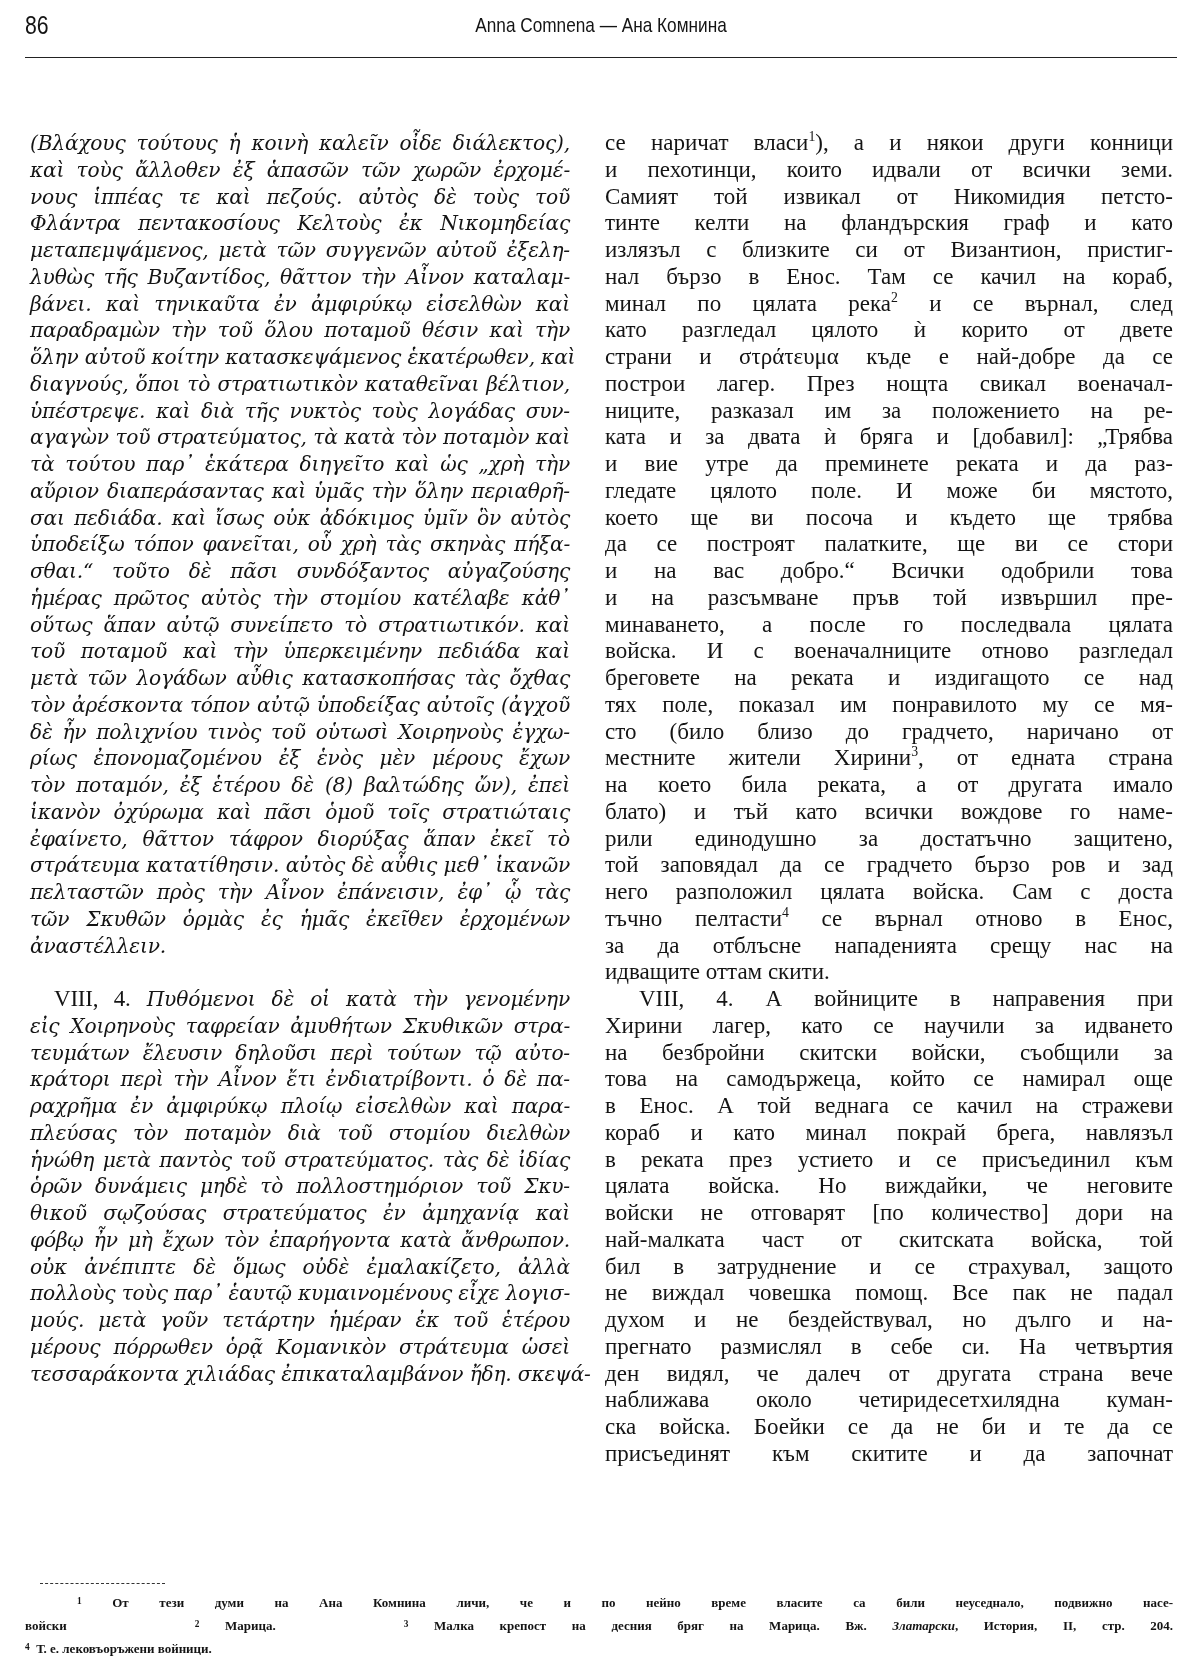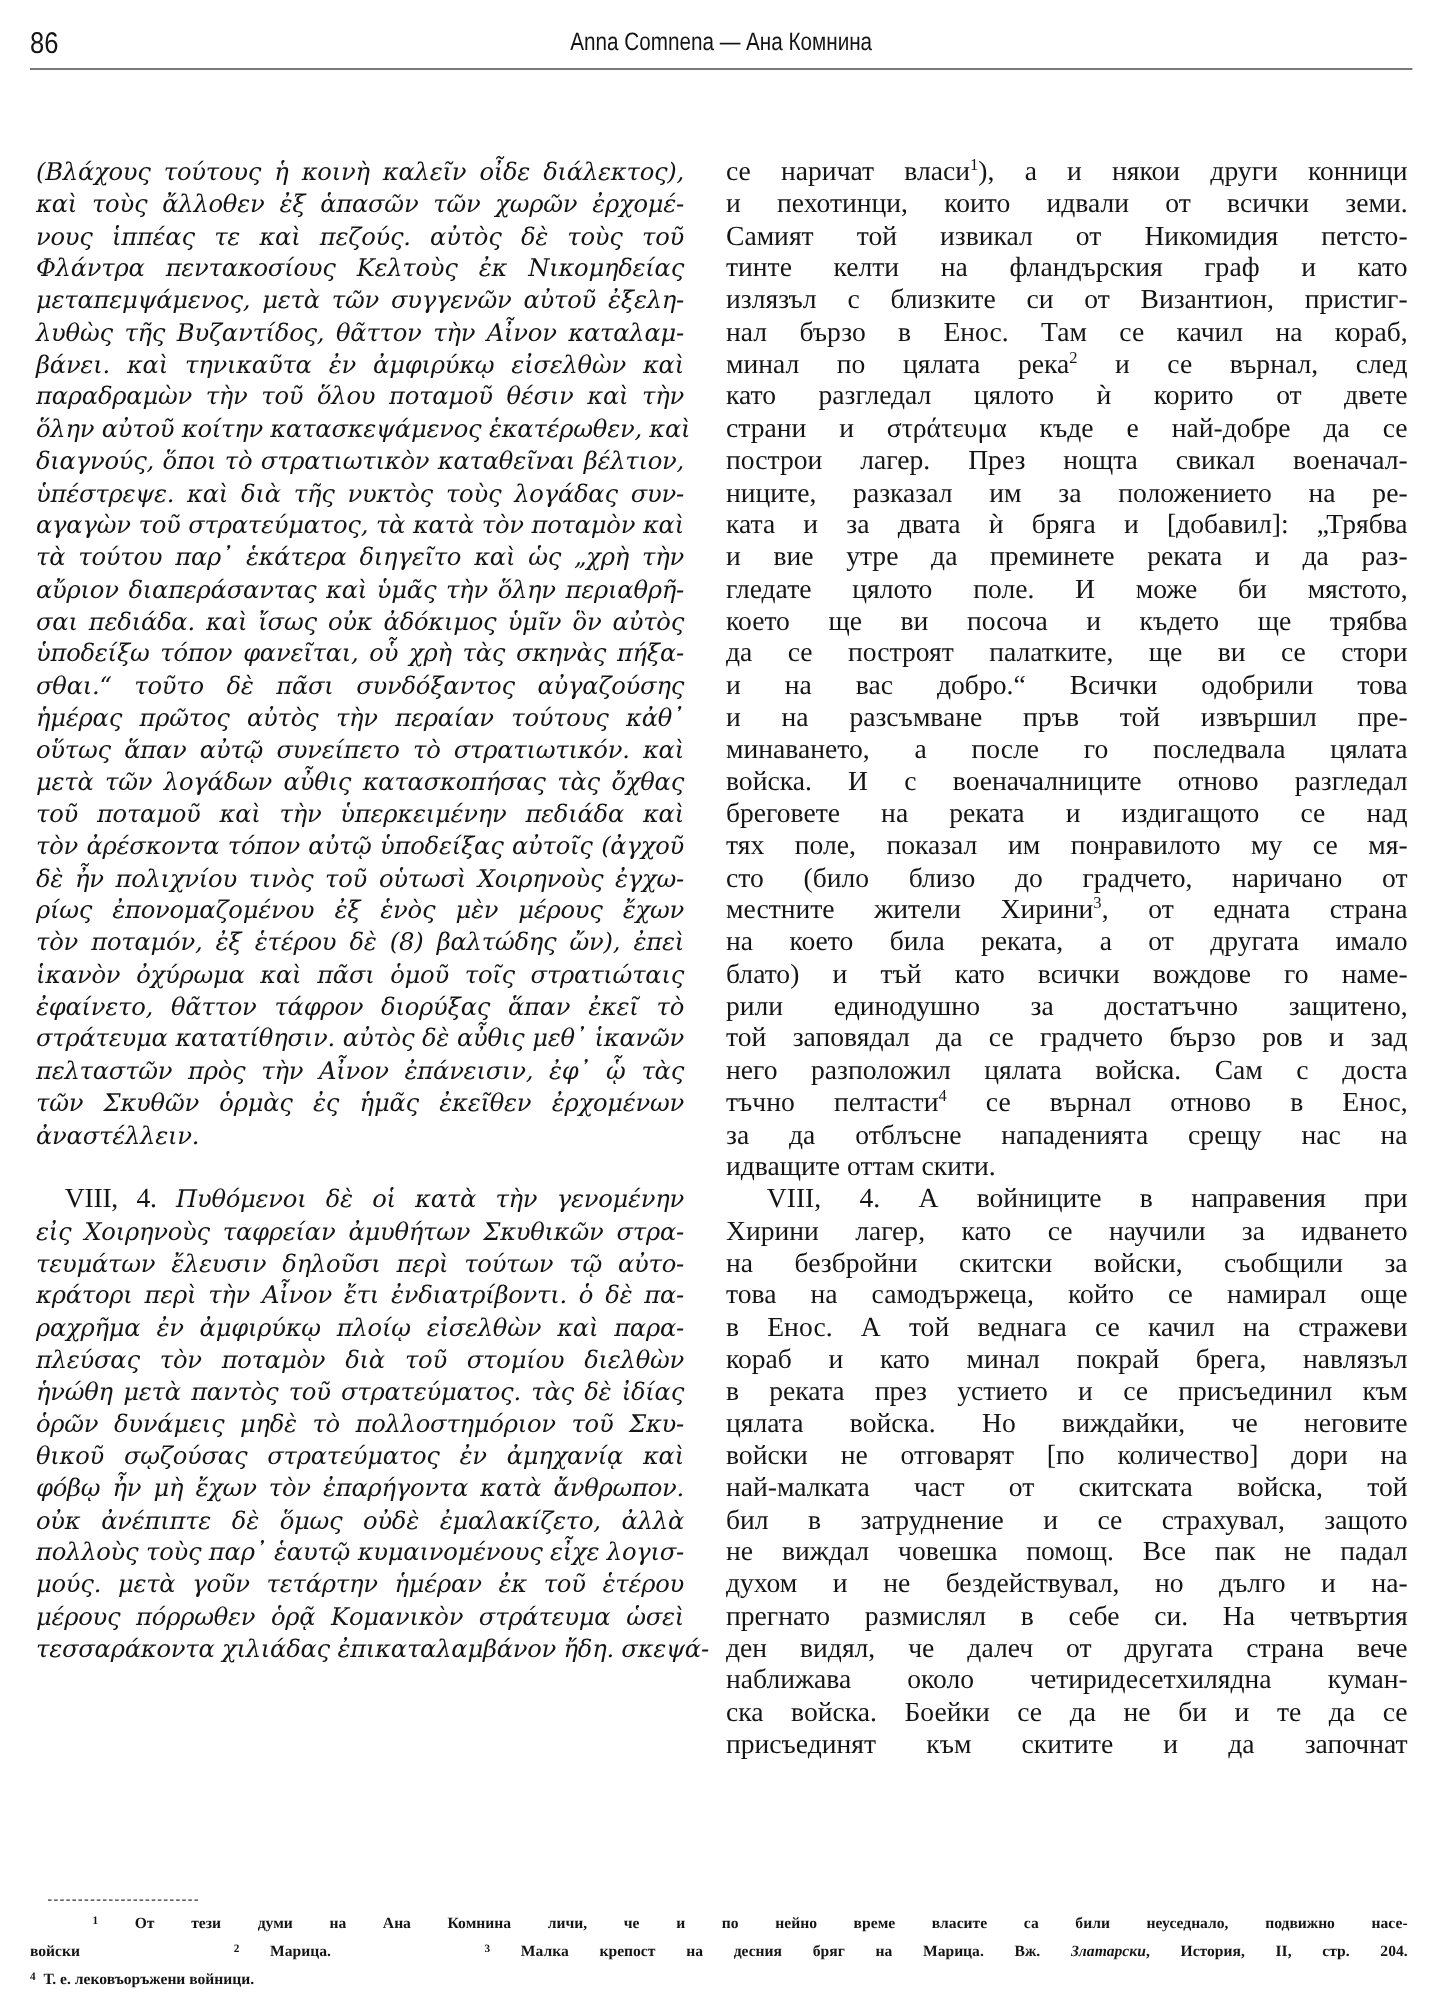--- a/index.html
+++ b/index.html
@@ -11,21 +11,21 @@
     width: 1200px;
     height: 1678px;
     position: relative;
     overflow: hidden;
     color: #141414;
     font-family: "Liberation Serif", "DejaVu Serif", serif;
   }
   .page-header {
     position: absolute;
     left: 25px;
-    top: 20px;
+    top: 9px;
     width: 1152px;
     height: 32px;
   }
   .page-number {
     position: absolute;
     left: 0;
     top: 2px;
     font-size: 25px;
     font-family: "Liberation Sans Narrow", "Liberation Sans", sans-serif;
     transform: scaleX(0.85);
@@ -160,24 +160,24 @@
       <span class="line">παραδραμὼν τὴν τοῦ ὅλου ποταμοῦ θέσιν καὶ τὴν</span>
       <span class="line">ὅλην αὐτοῦ κοίτην κατασκεψάμενος ἑκατέρωθεν, καὶ</span>
       <span class="line">διαγνούς, ὅποι τὸ στρατιωτικὸν καταθεῖναι βέλτιον,</span>
       <span class="line">ὑπέστρεψε. καὶ διὰ τῆς νυκτὸς τοὺς λογάδας συν-</span>
       <span class="line">αγαγὼν τοῦ στρατεύματος, τὰ κατὰ τὸν ποταμὸν καὶ</span>
       <span class="line">τὰ τούτου παρ᾽ ἑκάτερα διηγεῖτο καὶ ὡς „χρὴ τὴν</span>
       <span class="line">αὔριον διαπεράσαντας καὶ ὑμᾶς τὴν ὅλην περιαθρῆ-</span>
       <span class="line">σαι πεδιάδα. καὶ ἴσως οὐκ ἀδόκιμος ὑμῖν ὃν αὐτὸς</span>
       <span class="line">ὑποδείξω τόπον φανεῖται, οὗ χρὴ τὰς σκηνὰς πήξα-</span>
       <span class="line">σθαι.“ τοῦτο δὲ πᾶσι συνδόξαντος αὐγαζούσης</span>
-      <span class="line">ἡμέρας πρῶτος αὐτὸς τὴν περαίαν τούτους κἀθ᾽</span>
+      <span class="line">ἡμέρας πρῶτος αὐτὸς τὴν στομίου κατέλαβε κἀθ᾽</span>
       <span class="line">οὕτως ἅπαν αὐτῷ συνείπετο τὸ στρατιωτικόν. καὶ</span>
+      <span class="line">τοῦ ποταμοῦ καὶ τὴν ὑπερκειμένην πεδιάδα καὶ</span>
       <span class="line">μετὰ τῶν λογάδων αὖθις κατασκοπήσας τὰς ὄχθας</span>
-      <span class="line">τοῦ ποταμοῦ καὶ τὴν ὑπερκειμένην πεδιάδα καὶ</span>
       <span class="line">τὸν ἀρέσκοντα τόπον αὐτῷ ὑποδείξας αὐτοῖς (ἀγχοῦ</span>
       <span class="line">δὲ ἦν πολιχνίου τινὸς τοῦ οὑτωσὶ Χοιρηνοὺς ἐγχω-</span>
       <span class="line">ρίως ἐπονομαζομένου ἐξ ἑνὸς μὲν μέρους ἔχων</span>
       <span class="line">τὸν ποταμόν, ἐξ ἑτέρου δὲ (8) βαλτώδης ὤν), ἐπεὶ</span>
       <span class="line">ἱκανὸν ὀχύρωμα καὶ πᾶσι ὁμοῦ τοῖς στρατιώταις</span>
       <span class="line">ἐφαίνετο, θᾶττον τάφρον διορύξας ἅπαν ἐκεῖ τὸ</span>
       <span class="line">στράτευμα κατατίθησιν. αὐτὸς δὲ αὖθις μεθ᾽ ἱκανῶν</span>
       <span class="line">πελταστῶν πρὸς τὴν Αἶνον ἐπάνεισιν, ἐφ᾽ ᾧ τὰς</span>
       <span class="line">τῶν Σκυθῶν ὁρμὰς ἐς ἡμᾶς ἐκεῖθεν ἐρχομένων</span>
       <span class="line last">ἀναστέλλειν.</span>

